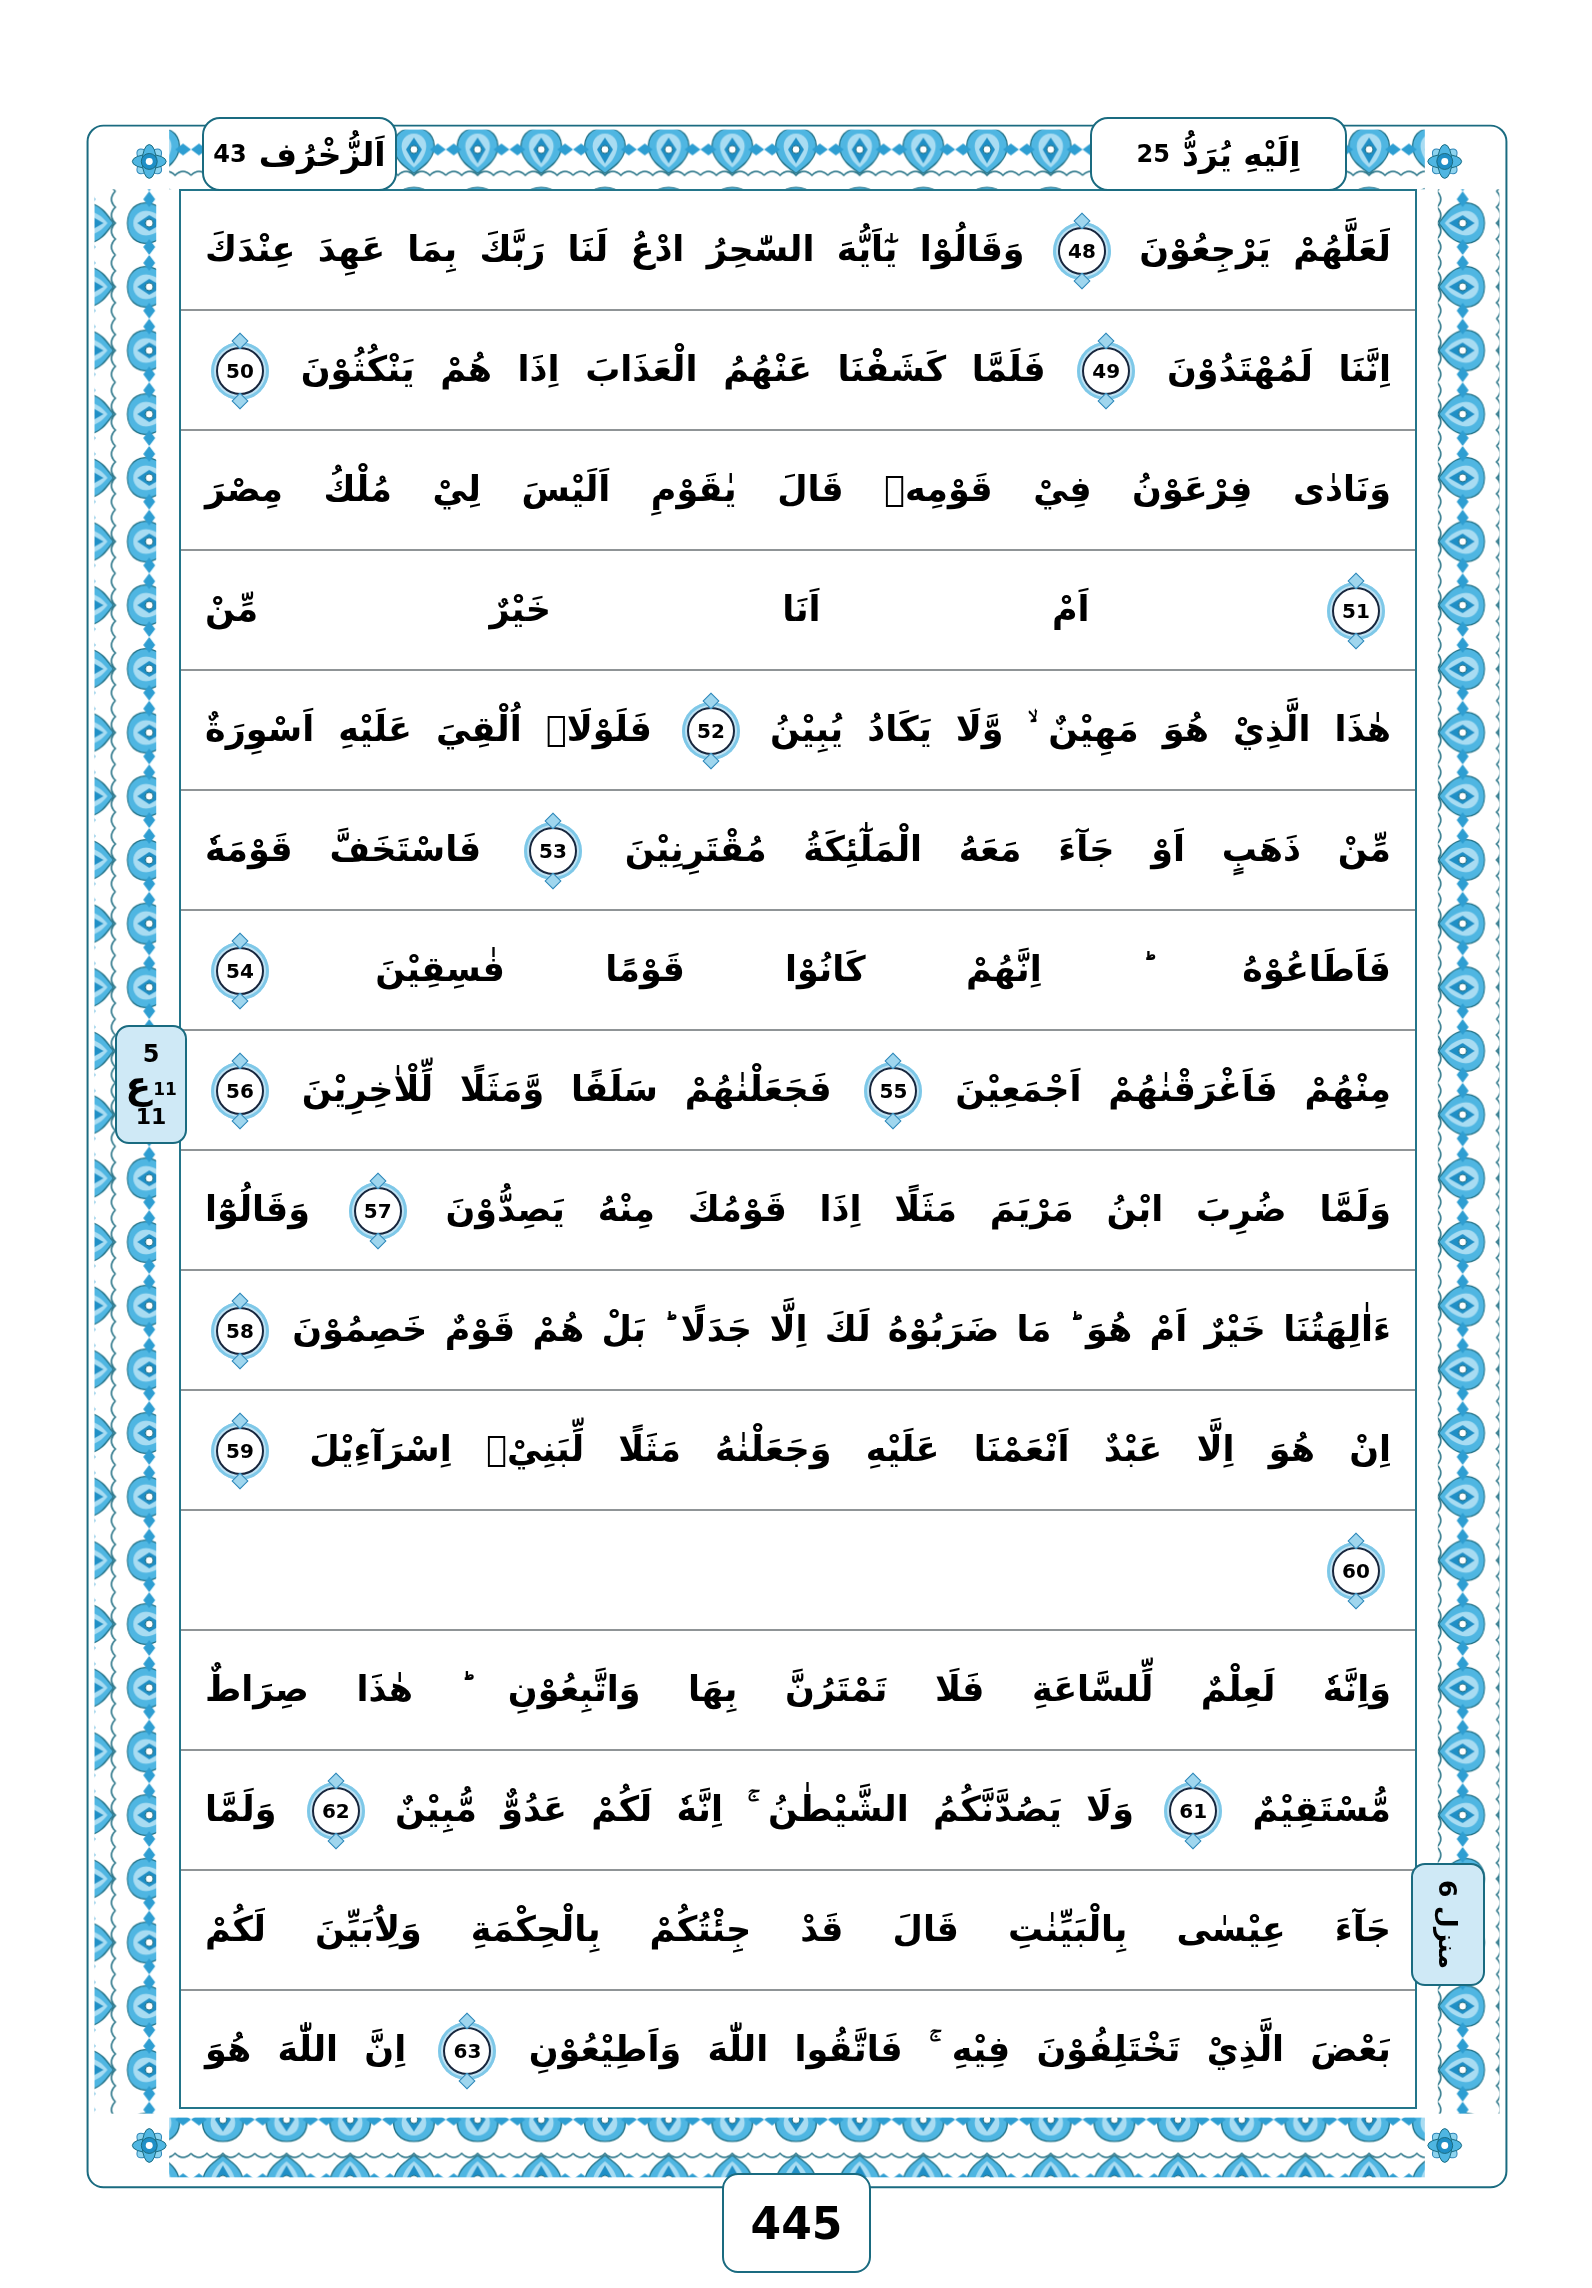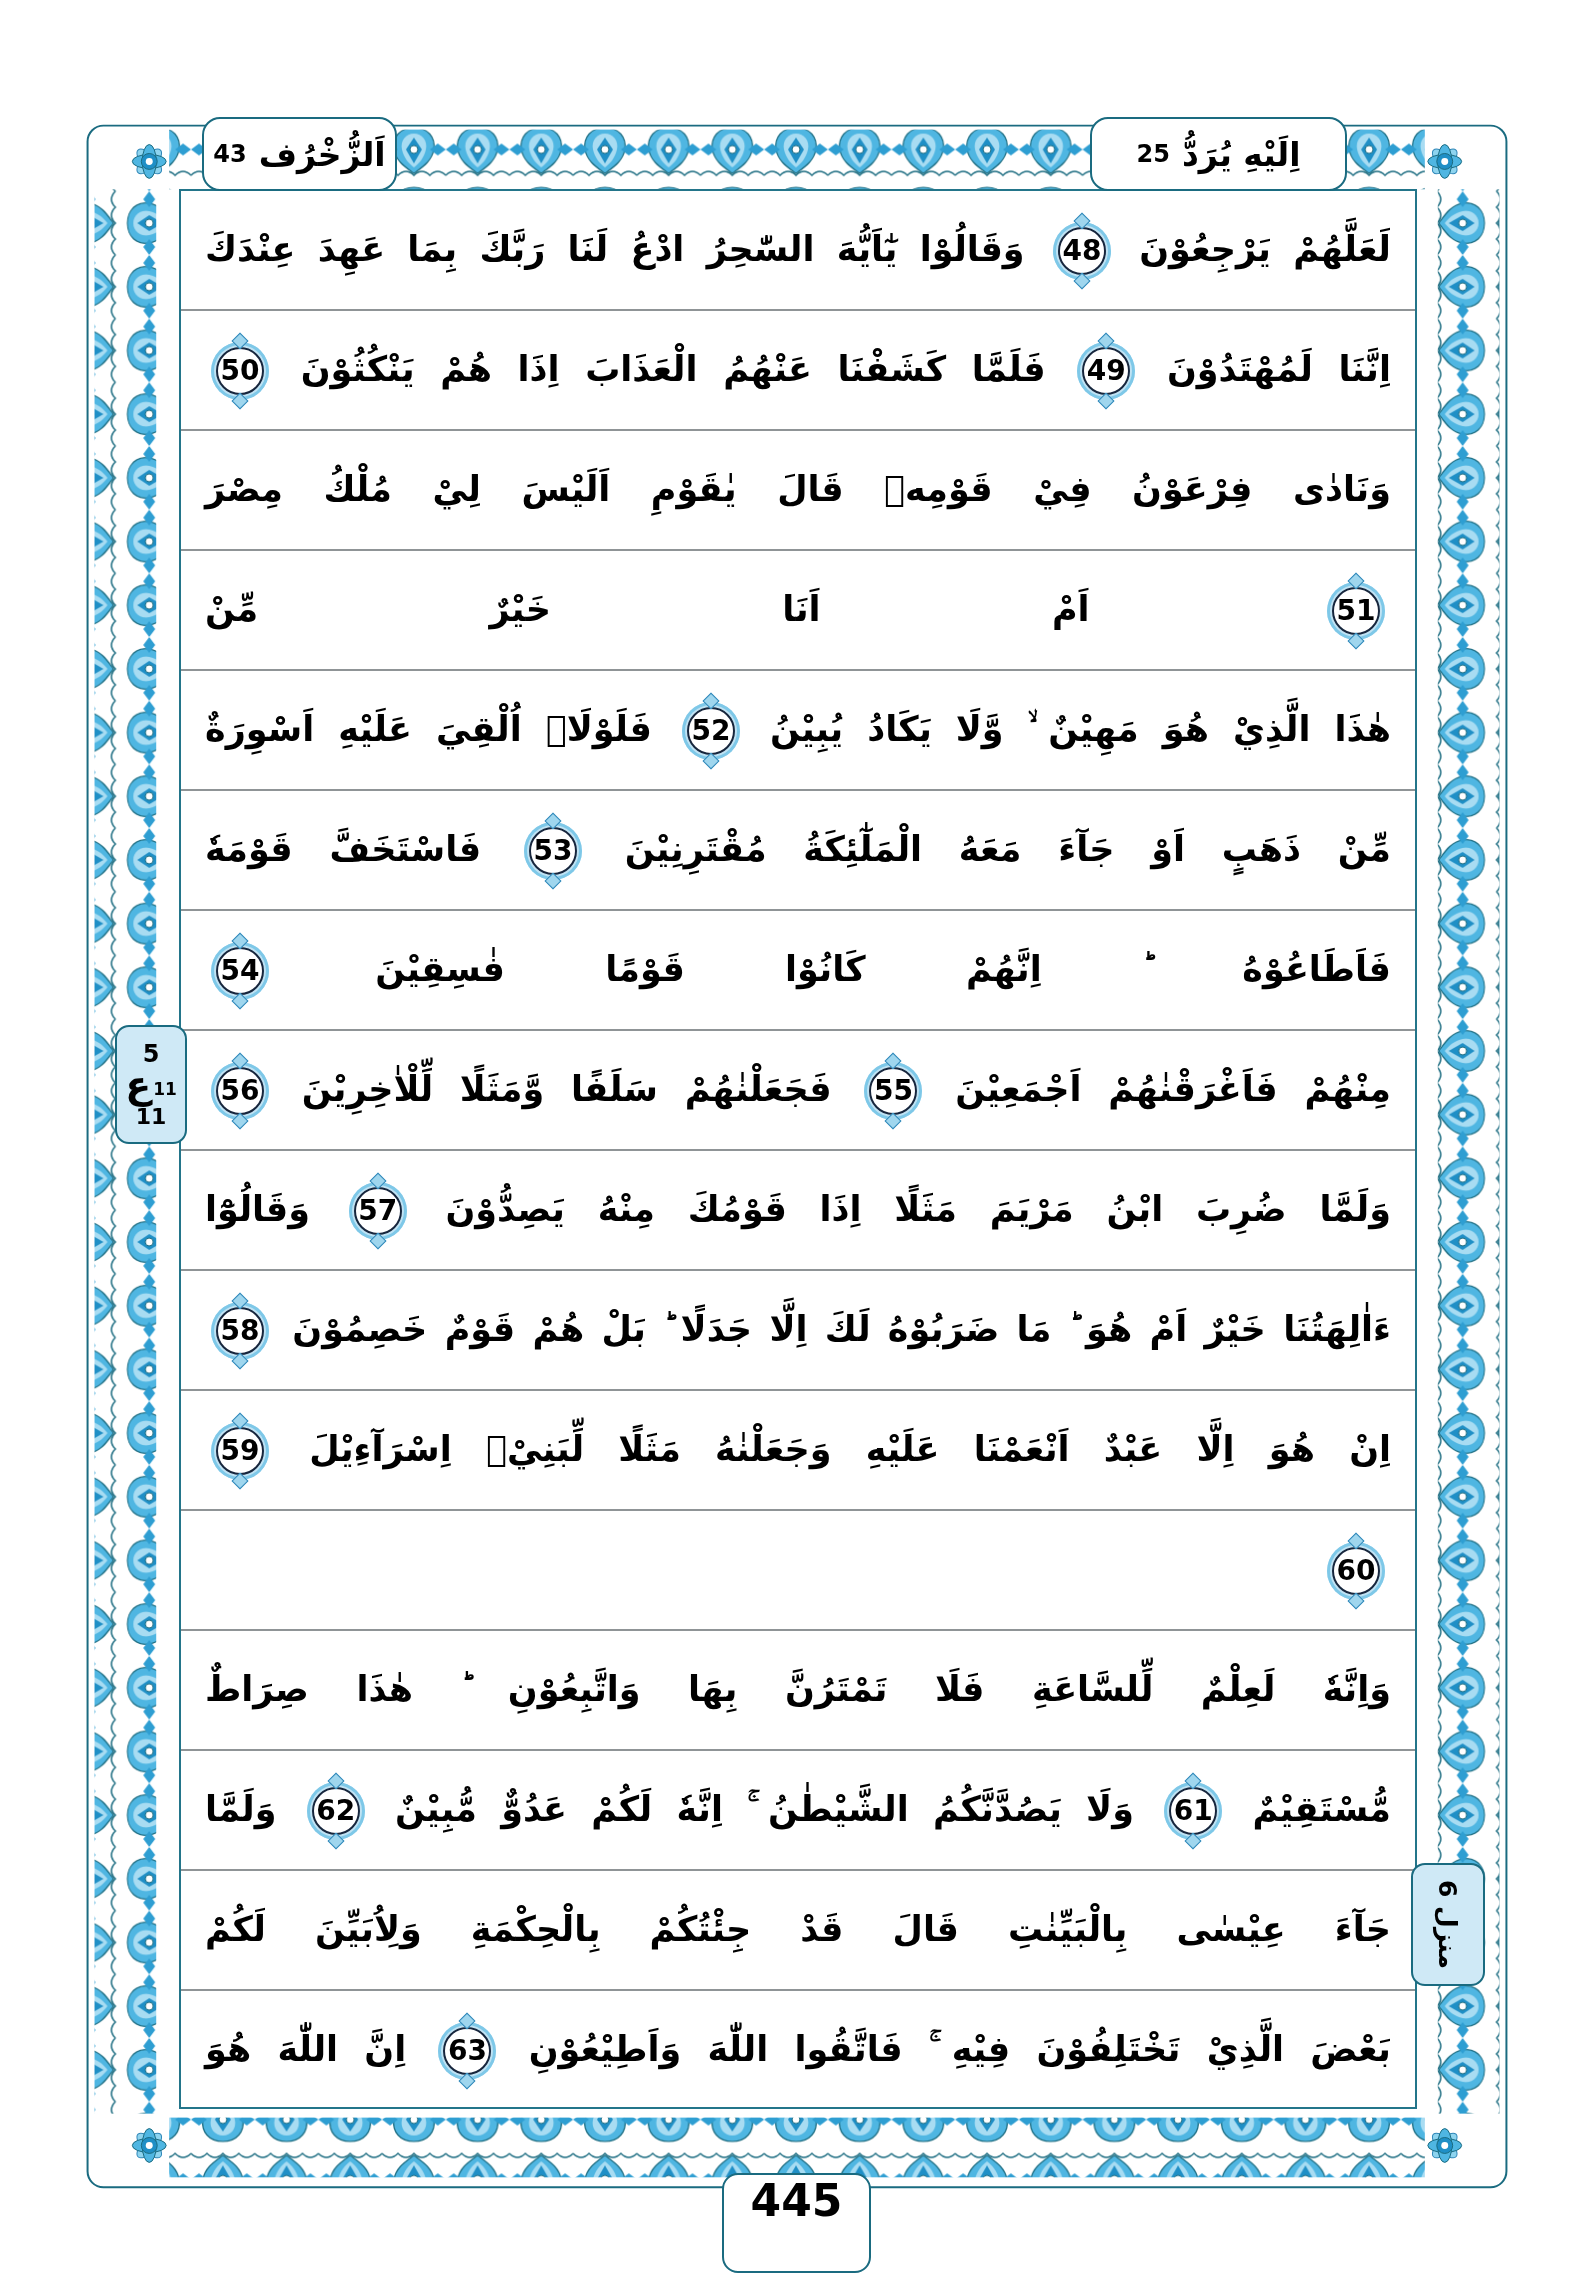--- a/index.html
+++ b/index.html
@@ -45,21 +45,21 @@
   .ayah::before,.ayah::after{
     content:"";position:absolute;left:50%;width:10px;height:10px;
     background:#9fd6ee;border:1px solid #2e86b8;
     transform:translateX(-50%) rotate(45deg);
   }
   .ayah::before{top:-7px;}
   .ayah::after{bottom:-7px;}
   .ayah .n{
     width:44px;height:44px;border-radius:50%;background:#fff;border:2px solid #17263d;
     display:flex;align-items:center;justify-content:center;
-    font-size:28px;font-weight:bold;color:#000;line-height:1;
+    font-size:20px;font-weight:bold;color:#000;line-height:1;
   }
 
   
   .ruku{
     position:absolute;left:115px;top:1025px;width:72px;height:119px;
     background:#cfe9f6;border:2px solid #1a6b80;border-radius:14px;z-index:3;
     display:flex;flex-direction:column;align-items:center;justify-content:center;
     color:#000;font-weight:bold;box-sizing:border-box;line-height:1;
   }
   .ruku .r-top{font-size:24px;}
@@ -76,21 +76,21 @@
   }
   .manzil .m-text{
     transform:rotate(90deg);direction:rtl;white-space:nowrap;
     font-size:25px;font-weight:bold;color:#000;
   }
 
   
   .pagenum{
     position:absolute;left:722px;top:2173px;width:149px;height:100px;
     background:#ffffff;border:2.5px solid #1a6b80;border-radius:16px;z-index:3;
-    display:flex;justify-content:center;
+    display:flex;align-items:center;justify-content:center;
     font-size:44px;font-weight:bold;color:#000;box-sizing:border-box;
   }
 </style>
 </head>
 <body>
 
 <div class="page">
 
   <svg class="border-svg" width="1592" height="2289" viewBox="0 0 1600 2300" aria-hidden="true">
     <defs>

